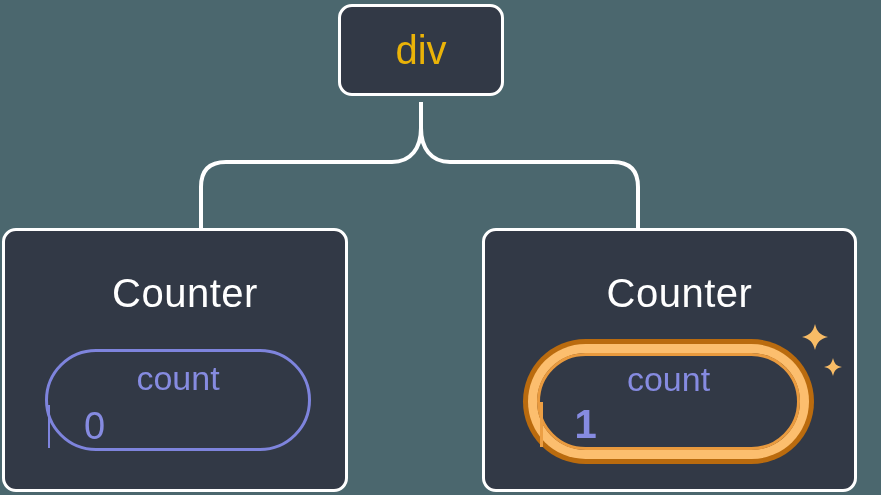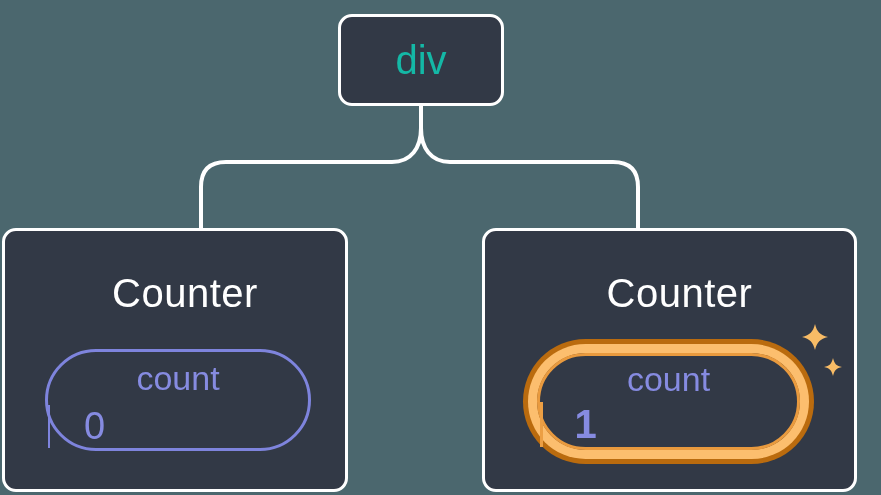--- a/index.html
+++ b/index.html
@@ -14,24 +14,24 @@
     position: absolute; left: 0; top: 0; z-index: 0;
   }
   .node {
     position: absolute;
     background: #323946;
     border: 3.5px solid #ffffff;
     box-sizing: border-box;
     z-index: 1;
   }
   #root-node {
-    left: 338px; top: 14px; width: 166px; height: 92px;
+    left: 338px; top: 4px; width: 166px; height: 92px;
     border-radius: 14px;
     display: flex; align-items: center; justify-content: center;
-    color: #14b8a6; font-size: 40px;
+    color: #eab308; font-size: 40px;
   }
   .card {
     top: 228px; height: 264px;
     border-radius: 14px;
   }
   #card-left  { left: 2px;   width: 346px; }
   #card-right { left: 482px; width: 375px; }
   .card-title {
     margin-top: 40px;
     text-align: center;

